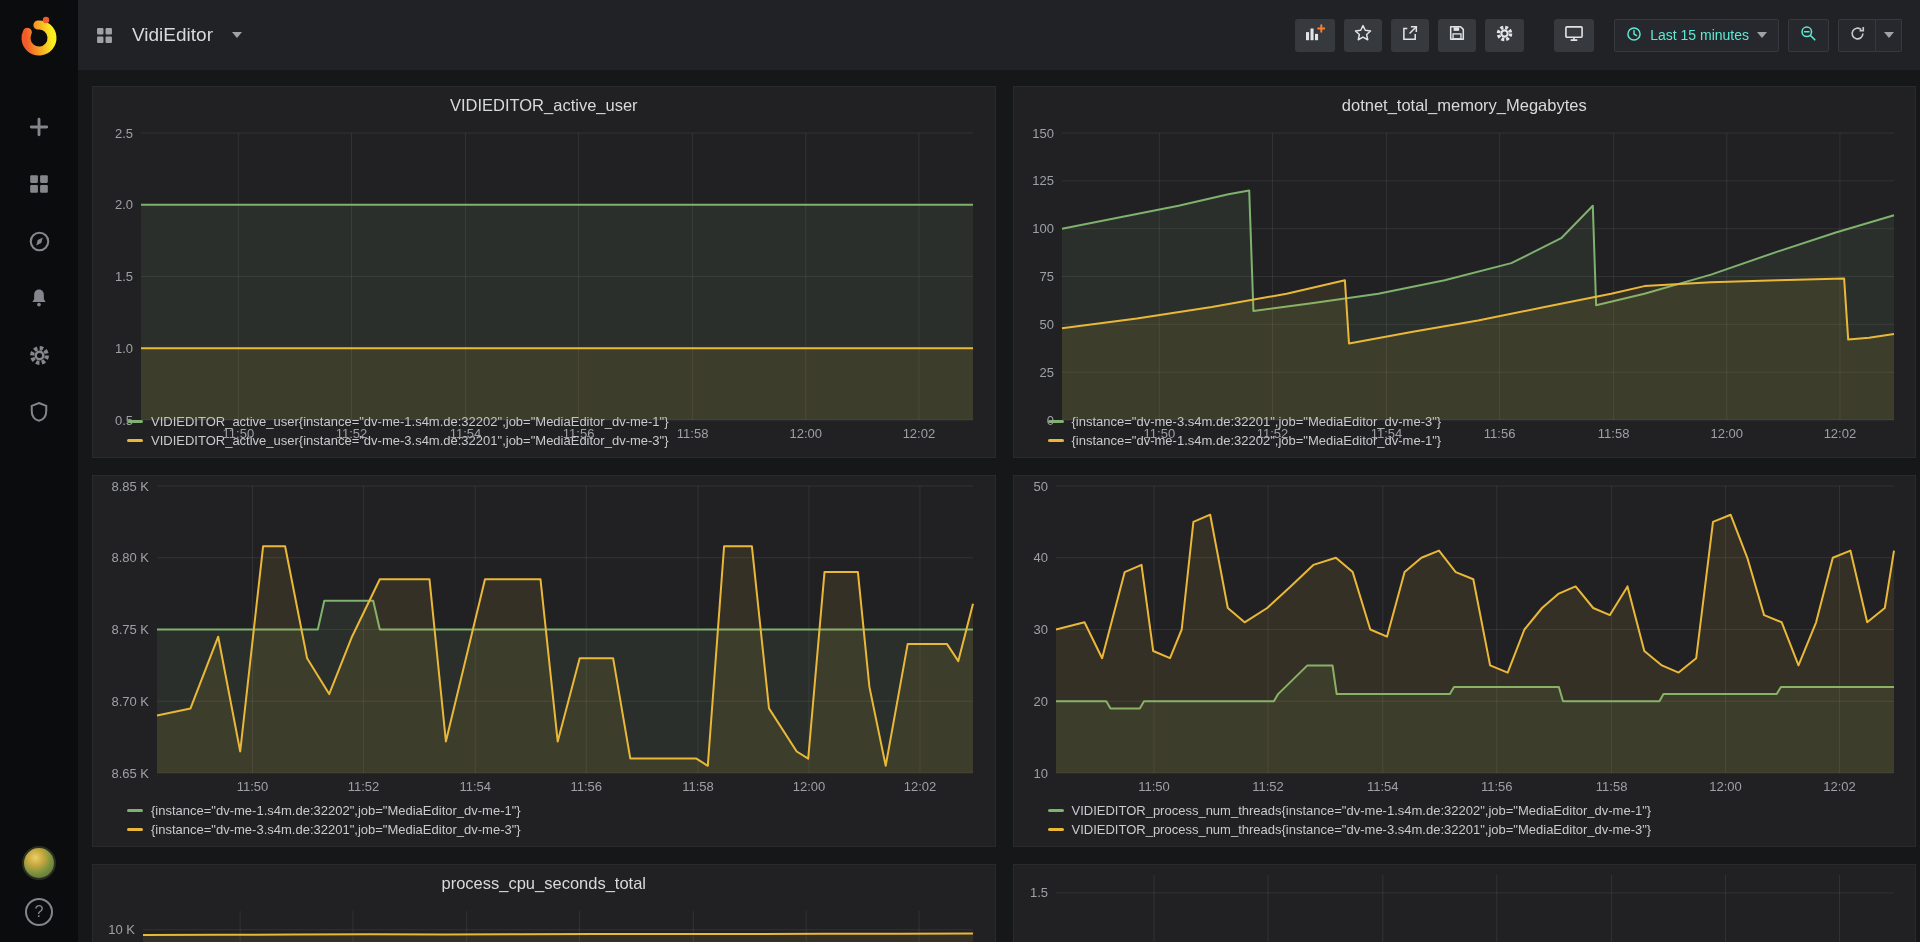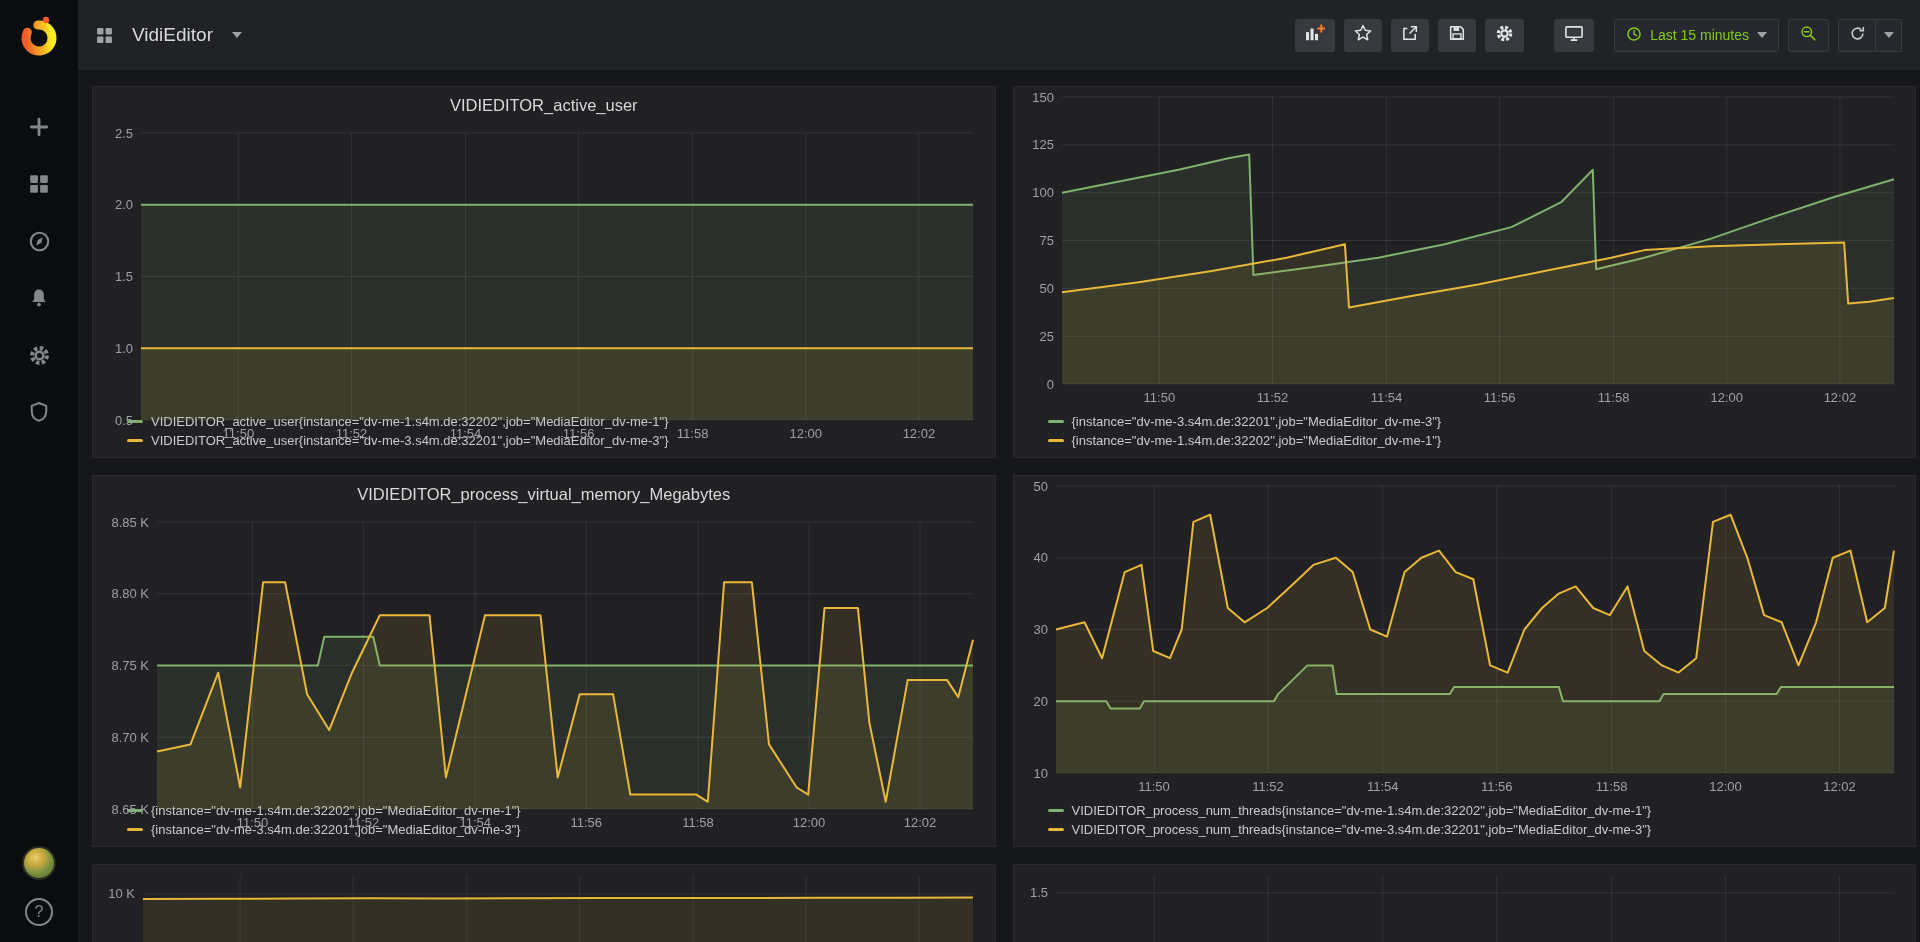--- a/index.html
+++ b/index.html
@@ -26,21 +26,21 @@
   .nav-left { display:flex; align-items:center; gap:19px; cursor:pointer; }
   .nav-left .apps-icon { color:#9fa2a6; display:flex; }
   .nav-title { font-size:19px; font-weight:500; color:#d8d9da; }
   .caret { width:0; height:0; border-left:5px solid transparent; border-right:5px solid transparent;
     border-top:6px solid #9fa2a6; display:inline-block; }
   .nav-right { margin-left:auto; display:flex; align-items:center; }
   .chip { height:33px; min-width:38px; padding:0 10px; background:#36393e; border-radius:3px;
     display:flex; align-items:center; justify-content:center; color:#e2e3e5; cursor:pointer; margin-left:9px; }
   .chip.gap-before { margin-left:30px; }
   .dark-btn { height:33px; background:#26282d; border:1px solid #36393f; border-radius:2px;
-    display:flex; align-items:center; gap:8px; padding:0 11px; color:#84cc16; font-size:14px;
+    display:flex; align-items:center; gap:8px; padding:0 11px; color:#5eead4; font-size:14px;
     cursor:pointer; margin-left:9px; }
   .dark-btn.timepicker { margin-left:20px; }
   .refresh-group { display:flex; margin-left:9px; }
   .refresh-group .seg { height:33px; background:#26282d; border:1px solid #36393f; display:flex;
     align-items:center; justify-content:center; color:#c9cacc; cursor:pointer; }
   .refresh-group .seg.main { width:38px; border-radius:2px 0 0 2px; }
   .refresh-group .seg.arrow { width:26px; border-left:none; border-radius:0 2px 2px 0; }
 
   
   .content { position:absolute; left:78px; top:70px; right:0; bottom:0; overflow:hidden;
@@ -278,20 +278,21 @@
             <span class="legend-label">VIDIEDITOR_active_user{instance="dv-me-1.s4m.de:32202",job="MediaEditor_dv-me-1"}</span>
           </div>
           <div class="legend-item">
             <span class="legend-mark" style="background: rgb(234, 184, 57);"></span>
             <span class="legend-label">VIDIEDITOR_active_user{instance="dv-me-3.s4m.de:32201",job="MediaEditor_dv-me-3"}</span>
           </div>
         </div>
     </div>
 
     <div class="panel">
+      <div class="panel-title">dotnet_total_memory_Megabytes</div>
       <div class="chart-box">
           <svg width="898" height="323">
             <line x1="145.344" y1="10" x2="145.344" y2="297" stroke="rgba(255,255,255,0.08)"></line>
             <text x="145.344" y="315" text-anchor="middle">11:50</text>
             <line x1="258.496" y1="10" x2="258.496" y2="297" stroke="rgba(255,255,255,0.08)"></line>
             <text x="258.496" y="315" text-anchor="middle">11:52</text>
             <line x1="372.48" y1="10" x2="372.48" y2="297" stroke="rgba(255,255,255,0.08)"></line>
             <text x="372.48" y="315" text-anchor="middle">11:54</text>
             <line x1="485.632" y1="10" x2="485.632" y2="297" stroke="rgba(255,255,255,0.08)"></line>
             <text x="485.632" y="315" text-anchor="middle">11:56</text>
@@ -327,21 +328,20 @@
             <span class="legend-label">{instance="dv-me-3.s4m.de:32201",job="MediaEditor_dv-me-3"}</span>
           </div>
           <div class="legend-item">
             <span class="legend-mark" style="background: rgb(234, 184, 57);"></span>
             <span class="legend-label">{instance="dv-me-1.s4m.de:32202",job="MediaEditor_dv-me-1"}</span>
           </div>
         </div>
     </div>
 
     <div class="panel">
-      <div class="panel-title">VIDIEDITOR_process_virtual_memory_Megabytes</div>
       <div class="chart-box">
           <svg width="898" height="323">
             <line x1="159.472" y1="10" x2="159.472" y2="297" stroke="rgba(255,255,255,0.08)"></line>
             <text x="159.472" y="315" text-anchor="middle">11:50</text>
             <line x1="270.448" y1="10" x2="270.448" y2="297" stroke="rgba(255,255,255,0.08)"></line>
             <text x="270.448" y="315" text-anchor="middle">11:52</text>
             <line x1="382.24" y1="10" x2="382.24" y2="297" stroke="rgba(255,255,255,0.08)"></line>
             <text x="382.24" y="315" text-anchor="middle">11:54</text>
             <line x1="493.216" y1="10" x2="493.216" y2="297" stroke="rgba(255,255,255,0.08)"></line>
             <text x="493.216" y="315" text-anchor="middle">11:56</text>
@@ -418,20 +418,21 @@
             <span class="legend-label">VIDIEDITOR_process_num_threads{instance="dv-me-1.s4m.de:32202",job="MediaEditor_dv-me-1"}</span>
           </div>
           <div class="legend-item">
             <span class="legend-mark" style="background: rgb(234, 184, 57);"></span>
             <span class="legend-label">VIDIEDITOR_process_num_threads{instance="dv-me-3.s4m.de:32201",job="MediaEditor_dv-me-3"}</span>
           </div>
         </div>
     </div>
 
     <div class="panel">
+      <div class="panel-title">process_cpu_seconds_total</div>
       <div class="chart-box">
           <svg width="898" height="323">
             <line x1="147.11" y1="10" x2="147.11" y2="297" stroke="rgba(255,255,255,0.08)"></line>
             <text x="147.11" y="315" text-anchor="middle">11:50</text>
             <line x1="259.99" y1="10" x2="259.99" y2="297" stroke="rgba(255,255,255,0.08)"></line>
             <text x="259.99" y="315" text-anchor="middle">11:52</text>
             <line x1="373.7" y1="10" x2="373.7" y2="297" stroke="rgba(255,255,255,0.08)"></line>
             <text x="373.7" y="315" text-anchor="middle">11:54</text>
             <line x1="486.58000000000004" y1="10" x2="486.58000000000004" y2="297" stroke="rgba(255,255,255,0.08)"></line>
             <text x="486.58000000000004" y="315" text-anchor="middle">11:56</text>

